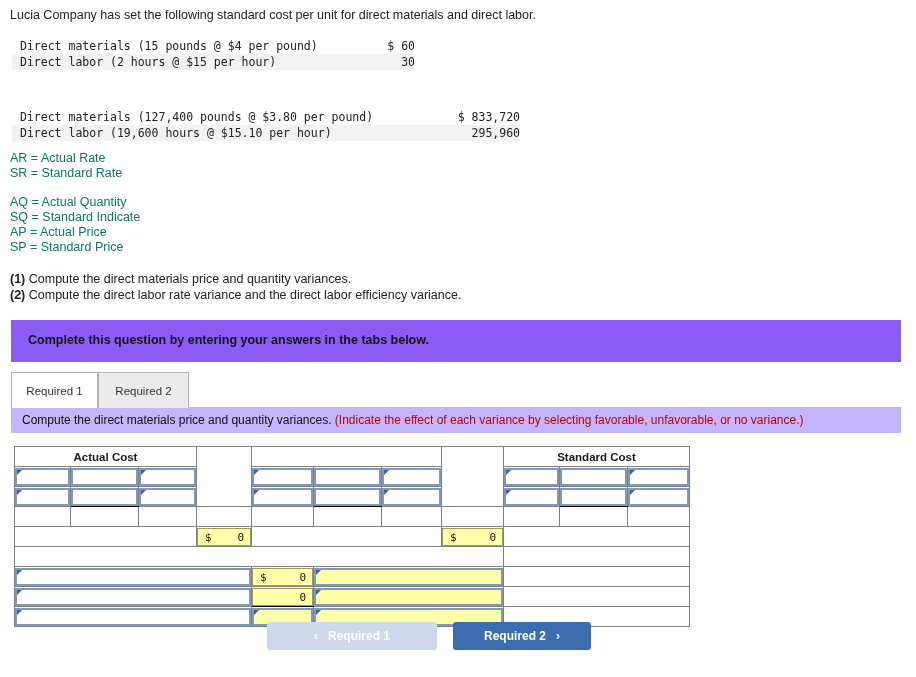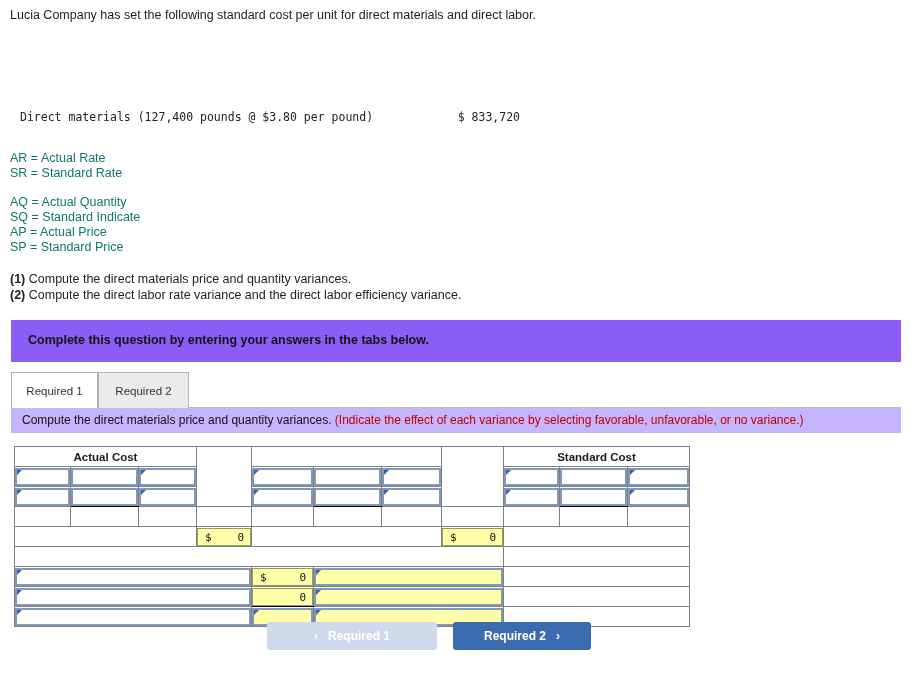--- a/index.html
+++ b/index.html
@@ -193,29 +193,41 @@
 </style>
 </head>
 <body>
 
 <div class="page">
 
   <div id="intro-1" class="prose">Lucia Company has set the following standard cost per unit for direct materials and direct labor.</div>
 
   <table id="facts-standard" class="fact-table">
     <tbody>
+        <tr>
+      <td class="fact-label">Direct materials (15 pounds @ $4 per pound)</td>
+      <td class="fact-amt">$ 60</td>
+    </tr>
+    <tr>
+      <td class="fact-label">Direct labor (2 hours @ $15 per hour)</td>
+      <td class="fact-amt">30</td>
+    </tr>
   </tbody>
     </table>
 
 
   <table id="facts-actual" class="fact-table">
     <tbody>
         <tr>
       <td class="fact-label">Direct materials (127,400 pounds @ $3.80 per pound)</td>
       <td class="fact-amt">$ 833,720</td>
+    </tr>
+    <tr>
+      <td class="fact-label">Direct labor (19,600 hours @ $15.10 per hour)</td>
+      <td class="fact-amt">295,960</td>
     </tr>
   </tbody>
     </table>
 
   <div id="legend-rate" class="legend">
     <div>AR = Actual Rate</div>
     <div>SR = Standard Rate</div>
   </div>
 
   <div id="legend-qty" class="legend">

